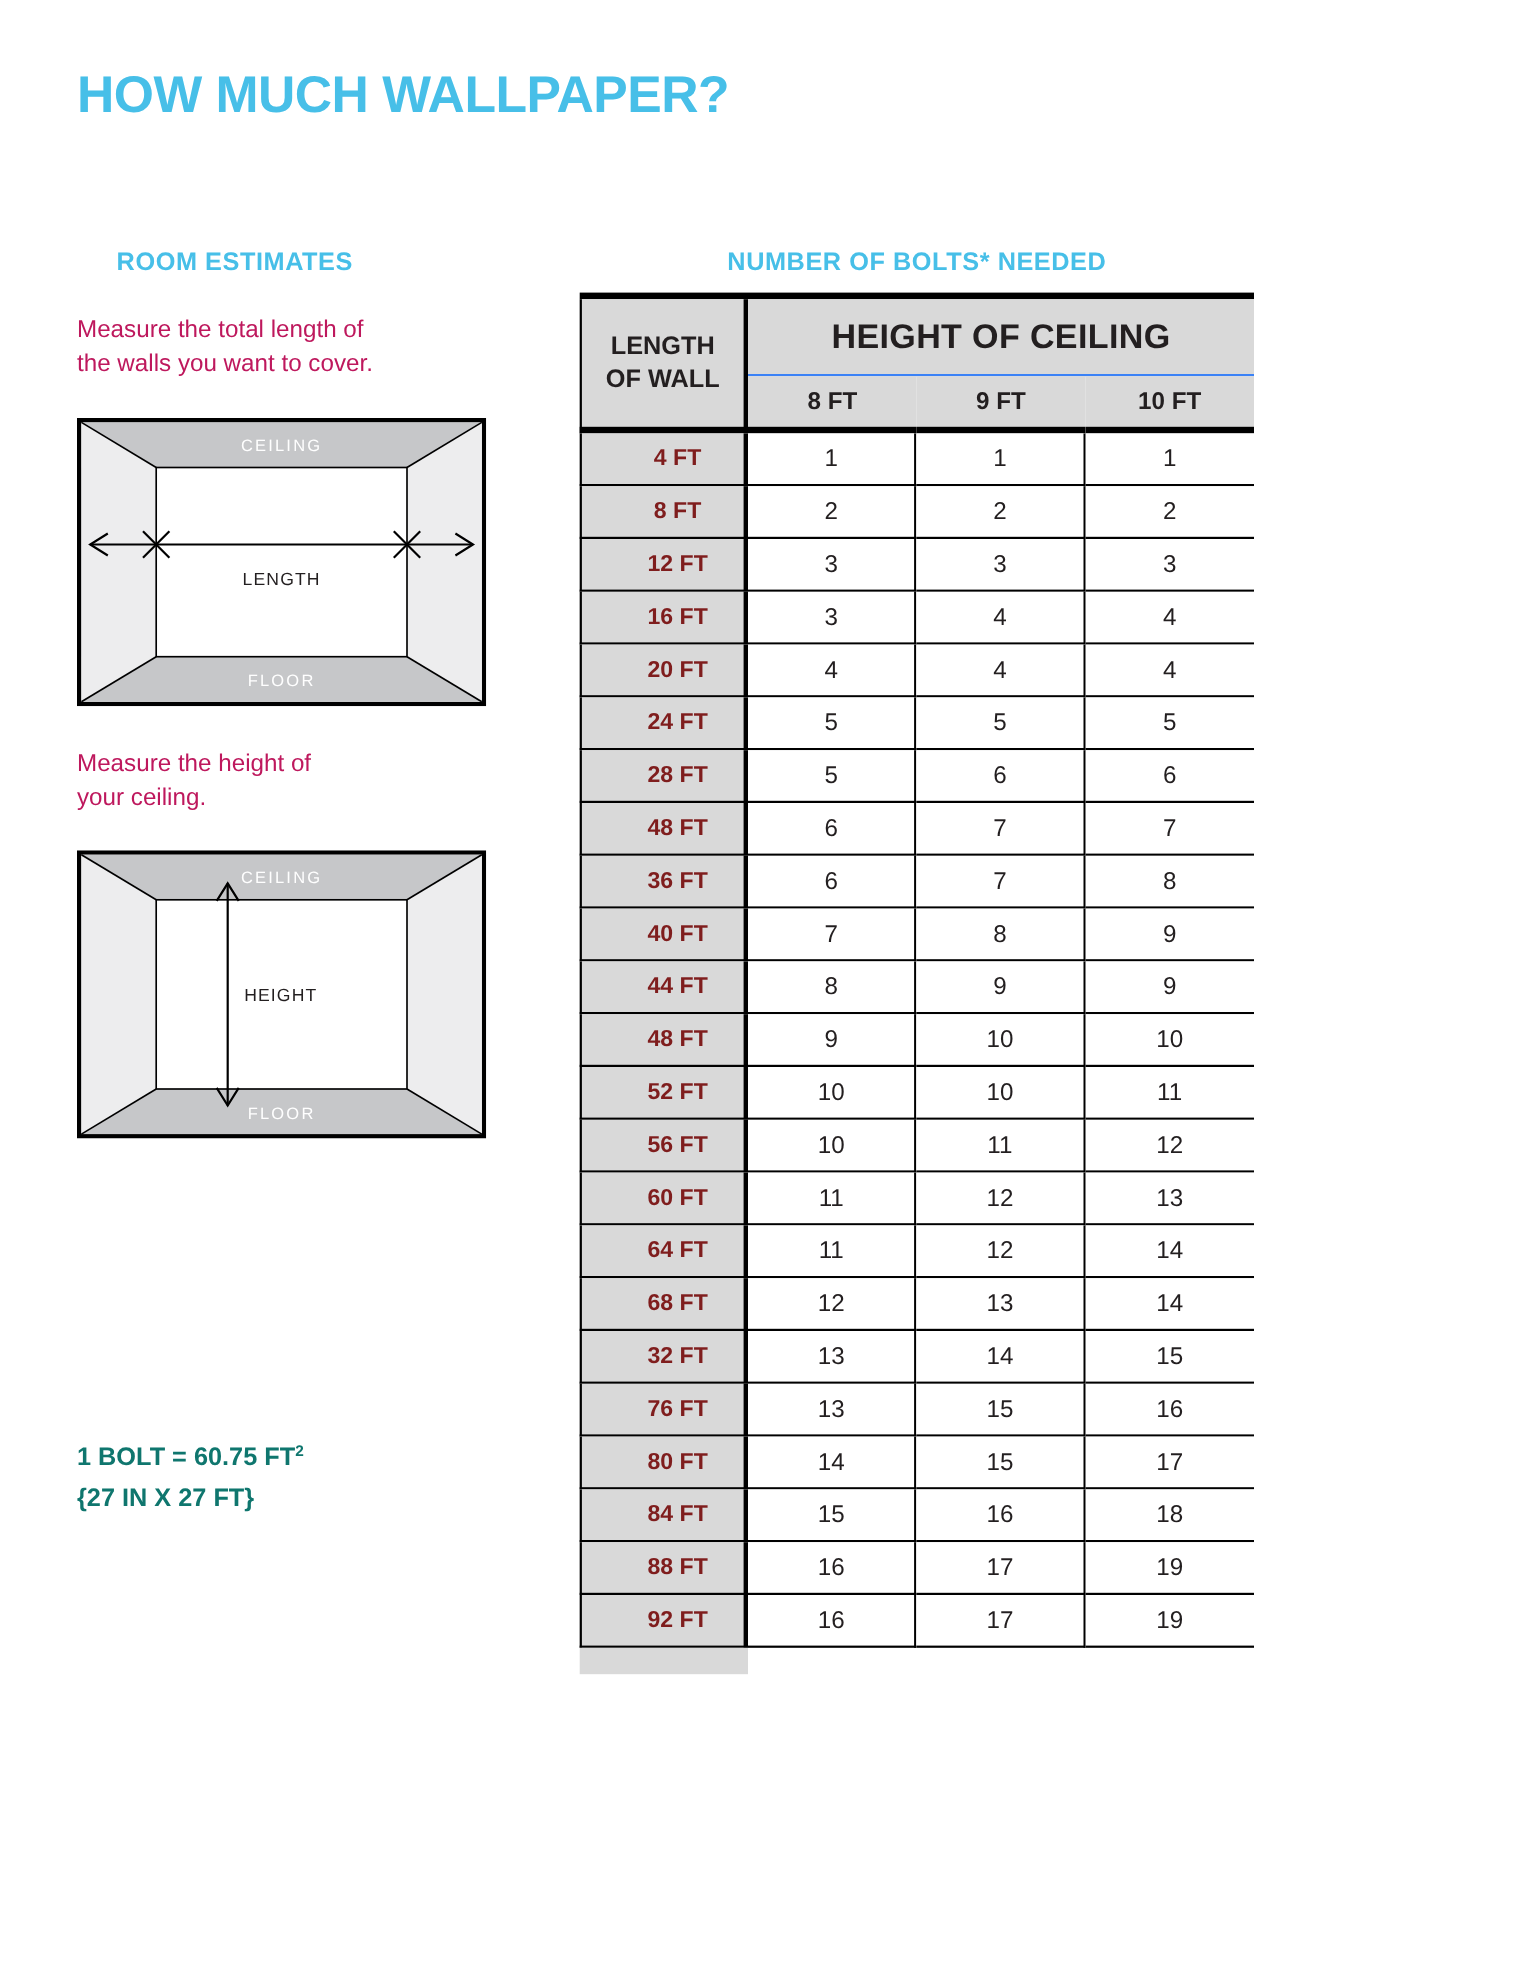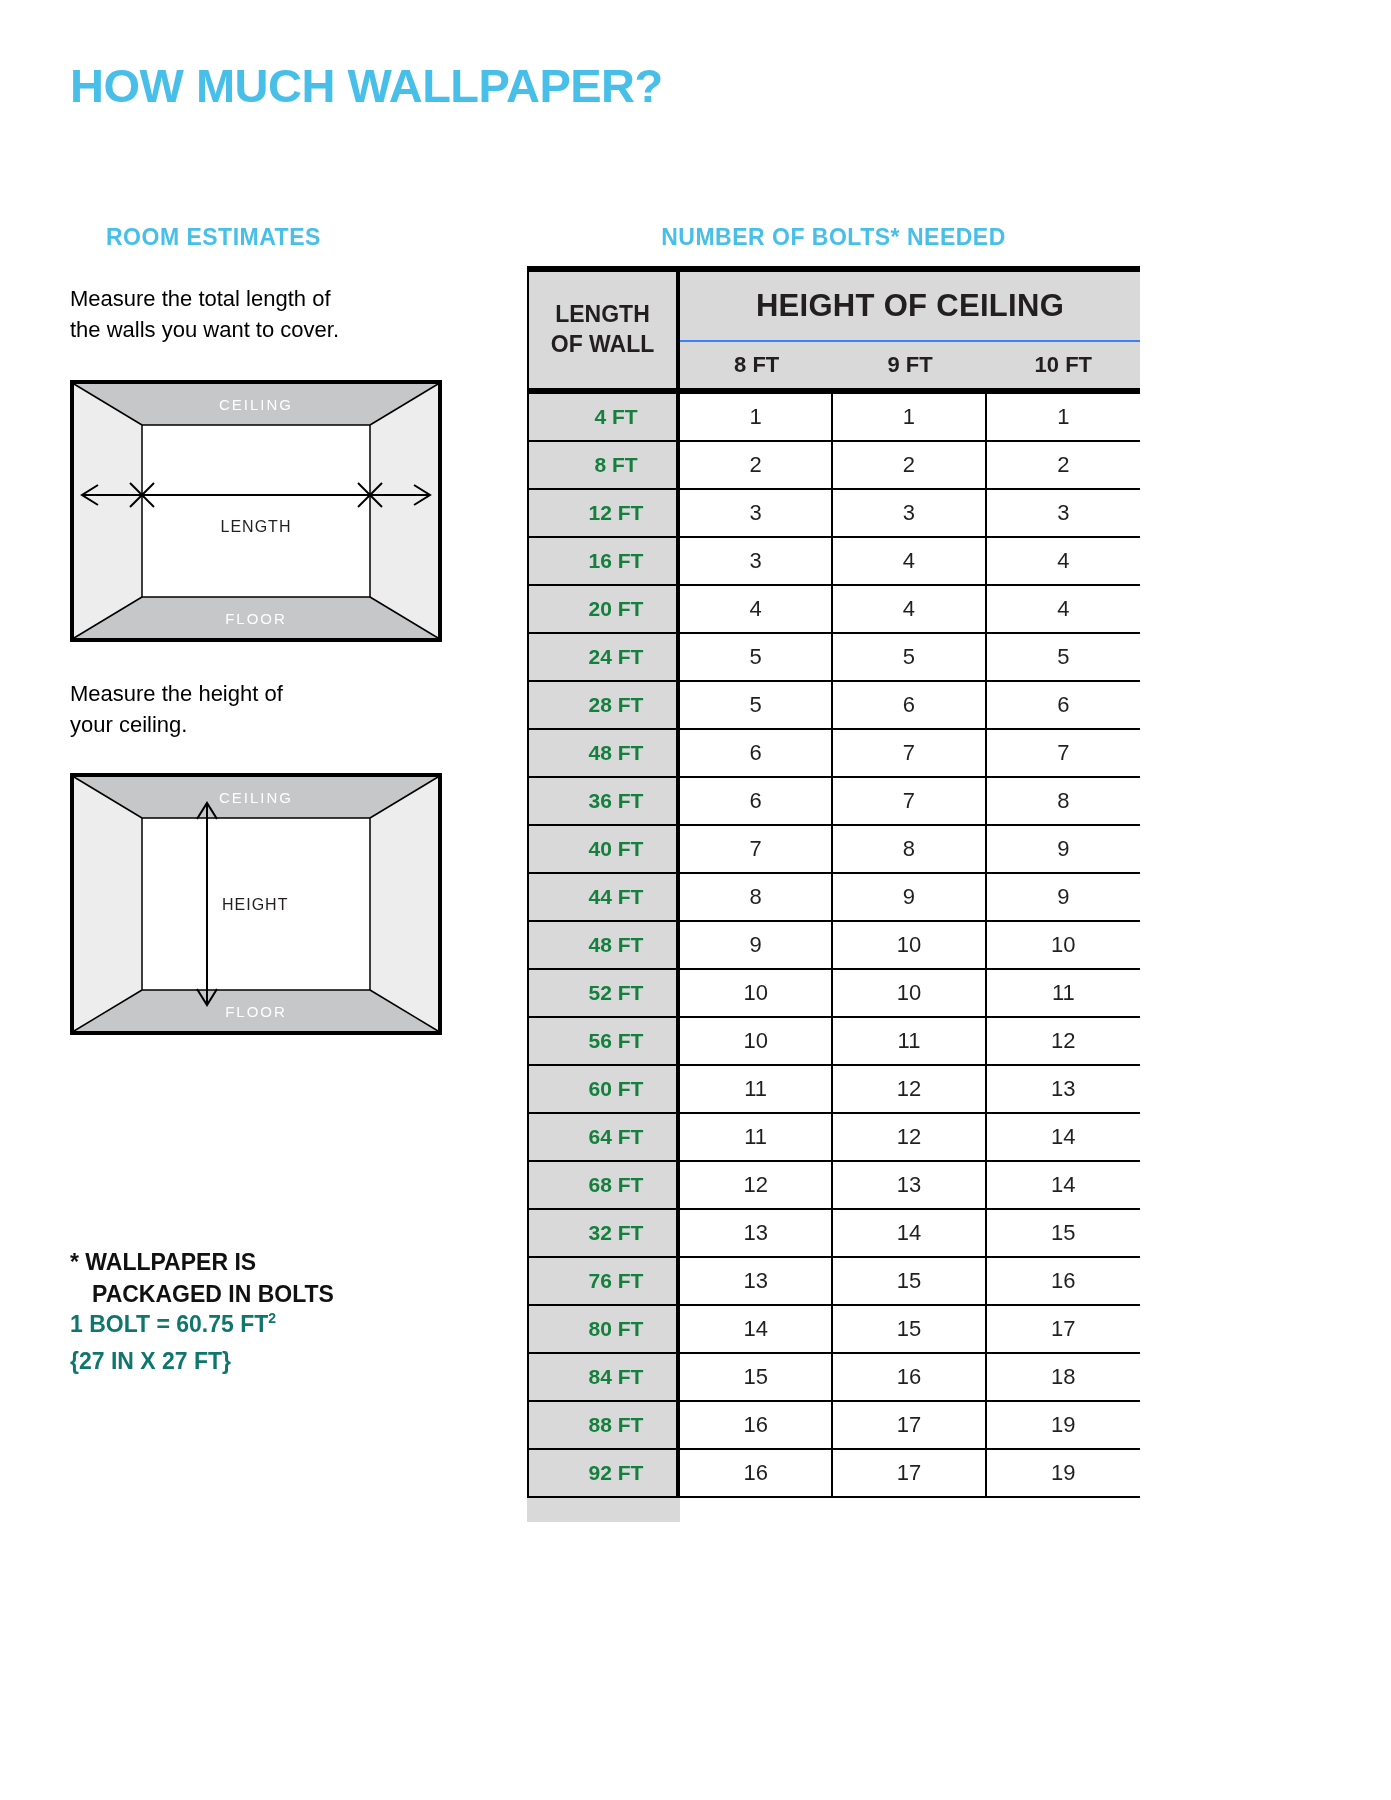--- a/index.html
+++ b/index.html
@@ -9,21 +9,21 @@
   }
   .abs{position:absolute;}
   .title{
     left:70px;top:58px;font-size:47px;font-weight:bold;color:#47BFE8;letter-spacing:-0.5px;
   }
   .sec-heading{
     font-size:23px;font-weight:bold;color:#47BFE8;letter-spacing:0.5px;
   }
   .re-heading{left:70px;top:224px;margin-left:36px;}
   .tbl-heading{left:527px;top:224px;width:613px;text-align:center;}
-  .para{left:70px;font-size:22px;line-height:1.42;color:#000000;}
+  .para{left:70px;font-size:22px;line-height:1.42;color:#be185d;}
   .para span{display:block;}
   .step1{top:283px;}
   .step2{top:678px;}
   .step3{top:1070px;}
   .footnote{left:70px;top:1246px;font-size:23px;font-weight:bold;line-height:1.4;color:#111;}
   .footnote span{display:block;}
   .fn-line2{padding-left:22px;}
   .boltinfo{left:70px;top:1306px;font-size:23px;font-weight:bold;line-height:1.62;color:#0f766e;}
   .boltinfo .bl{display:block;}
   .boltinfo sup{font-size:14px;}
@@ -51,21 +51,21 @@
     font-size:23px;line-height:1.3;
   }
   .hoc{grid-column:2/5;grid-row:1;border-bottom:2px solid #3b82f6;font-size:31px;letter-spacing:0.3px;}
   .sub{grid-row:2;border-bottom:6px solid #000;font-size:22px;}
   .sub.c2{grid-column:2;}
   .sub.c3{grid-column:3;}
   .sub.c4{grid-column:4;}
   .trow{display:contents;}
   .lc{
     background:#D9D9D9;border-left:2px solid #000;border-right:4px solid #000;border-bottom:2px solid #000;
-    font-weight:bold;font-size:21px;display:flex;align-items:center;justify-content:center;color:#15803d;padding-left:27px;
+    font-weight:bold;font-size:21px;display:flex;align-items:center;justify-content:center;color:#7f1d1d;padding-left:27px;
   }
   .dc{
     background:#fff;border-bottom:2px solid #000;font-size:22px;
     display:flex;align-items:center;justify-content:center;color:#231F20;
   }
   .dc.vr{border-right:2px solid #000;}
   .stub{left:527px;top:1498px;width:153px;height:24px;background:#D9D9D9;}
 
   
   .svg-band-label{fill:#ffffff;font-family:"Liberation Sans",sans-serif;font-size:15px;letter-spacing:2px;}
@@ -135,24 +135,20 @@
       <line x1="137" y1="30" x2="137" y2="232"></line>
       <polyline points="127,46 137,30 147,46"></polyline>
       <polyline points="127,216 137,232 147,216"></polyline>
     </g>
     <text class="svg-band-label" x="186" y="30" text-anchor="middle">CEILING</text>
     <text class="svg-dim-label" x="152" y="137" text-anchor="start">HEIGHT</text>
     <text class="svg-band-label" x="186" y="244" text-anchor="middle">FLOOR</text>
   </svg>
 
 
-  <div class="abs footnote">
-    <span class="fn-line1">* WALLPAPER IS</span>
-    <span class="fn-line2">PACKAGED IN BOLTS</span>
-  </div>
 
   <div class="abs boltinfo">
     <span class="bl"><span>1 BOLT = 60.75 FT</span><sup>2</sup></span>
     <span class="bl">{27 IN X 27 FT}</span>
   </div>
 
   <div class="abs tbl">
     <div class="hc lenhdr">
       <span>LENGTH</span>
       <span>OF WALL</span>

